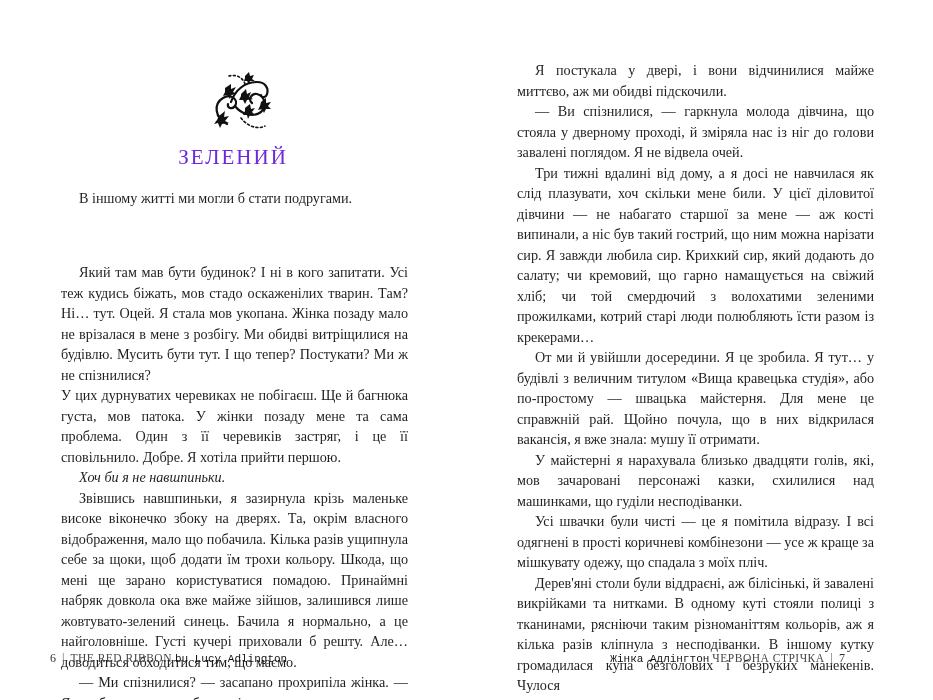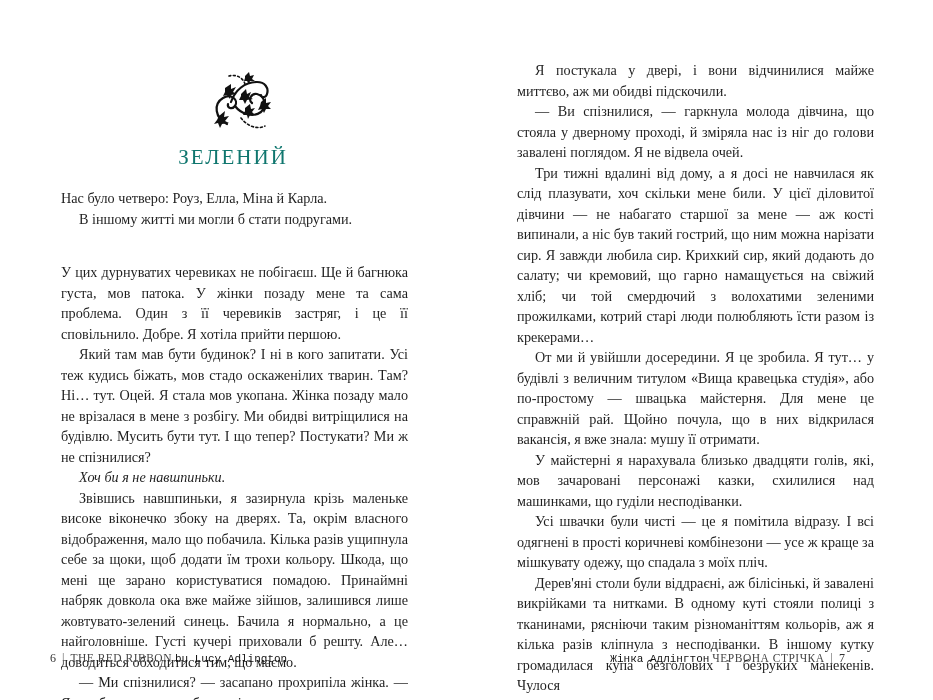--- a/index.html
+++ b/index.html
@@ -15,21 +15,21 @@
     line-height: 20.5px; text-align: justify; color: #1f1f1f;
   }
   .left-block { left: 61px; width: 347px; }
   .right-block { left: 50px; width: 357px; top: 60px; }
   .p { margin: 0; text-indent: 0; }
   .p.indent { text-indent: 18px; }
   .p.italic { font-style: italic; }
   .ornament { position: absolute; left: 205px; top: 68px; width: 70px; height: 66px; }
   .chapter-title {
     position: absolute; left: 0; width: 466px; top: 145px; text-align: center;
-    font-family: "Liberation Serif", serif; font-size: 21px; letter-spacing: 2px; color: #0f766e;
+    font-family: "Liberation Serif", serif; font-size: 21px; letter-spacing: 2px; color: #6d28d9;
   }
   .intro { top: 188px; }
   .intro .p.indent { text-indent: 18px; }
   .main-left { top: 262px; }
   .footer {
     position: absolute; top: 651px; font-size: 12px; color: #333;
     font-family: "Liberation Serif", serif; white-space: nowrap;
   }
   .footer-left { left: 50px; }
   .footer-right { right: 88px; }
@@ -54,27 +54,26 @@
       <path d="M20 20 l6 -4 l0 5 l5 -2 l-3 5 l4 2 l-6 1 l-1 4 l-3 -4 l-4 1 l2 -4 z"></path>
       <path d="M36 26 l5 -5 l1 5 l4 -2 l-2 5 l4 2 l-6 1 l-2 4 l-2 -4 l-4 0 l2 -4 z"></path>
       <path d="M40 8 l4 -4 l1 4 l4 -1 l-2 4 l3 2 l-5 0 l-1 3 l-2 -3 l-3 0 l1 -3 z"></path>
       <path d="M56 34 l5 -4 l0 5 l5 -1 l-3 4 l3 3 l-5 0 l-2 4 l-2 -4 l-4 1 l2 -4 z"></path>
       <path d="M40 40 l5 -4 l1 5 l4 -1 l-3 4 l3 3 l-5 0 l-2 4 l-1 -4 l-4 0 l2 -4 z"></path>
     </g>
   </svg>
   <div class="chapter-title">ЗЕЛЕНИЙ</div>
 
   <div class="text-block left-block intro">
-    <p class="p">Нас було четверо: Роуз, Елла, Міна й Карла.</p>
     <p class="p indent">В іншому житті ми могли б стати подругами.</p>
   </div>
 
   <div class="text-block left-block main-left">
+    <p class="p indent">Який там мав бути будинок? І ні в кого запитати. Усі теж кудись біжать, мов стадо оскажені­лих тварин. Там? Ні… тут. Оцей. Я стала мов укопана. Жінка позаду мало не врізалася в мене з розбігу. Ми обидві витріщилися на будівлю. Мусить бути тут. І що тепер? Постукати? Ми ж не спізнилися?</p>
     <p class="p">У цих дурнуватих черевиках не побігаєш. Ще й багнюка густа, мов патока. У жінки позаду мене та сама проблема. Один з її черевиків застряг, і це її сповільнило. Добре. Я хотіла прийти першою.</p>
-    <p class="p indent">Який там мав бути будинок? І ні в кого запитати. Усі теж кудись біжать, мов стадо оскажені­лих тварин. Там? Ні… тут. Оцей. Я стала мов укопана. Жінка позаду мало не врізалася в мене з розбігу. Ми обидві витріщилися на будівлю. Мусить бути тут. І що тепер? Постукати? Ми ж не спізнилися?</p>
     <p class="p indent italic">Хоч би я не навшпиньки.</p>
     <p class="p indent">Звівшись навшпиньки, я зазирнула крізь маленьке високе віконечко збоку на дверях. Та, окрім власного відображення, мало що побачила. Кілька разів ущипнула себе за щоки, щоб додати їм трохи кольору. Шкода, що мені ще зарано користуватися помадою. Принаймні набряк довкола ока вже майже зійшов, залишився лише жовтувато-зелений синець. Бачила я нормально, а це найголовніше. Густі кучері приховали б решту. Але… доводиться обходитися тим, що маємо.</p>
     <p class="p indent">— Ми спізнилися? — засапано прохрипіла жінка. — Я загубила черевик у багнюці.</p>
   </div>
 
   <div class="footer footer-left">
     <span>6</span>
     <span class="sep">|</span>
     <span class="small-caps">THE RED RIBBON</span>
     <span class="typewriter">bu Lucy Adlington</span>

